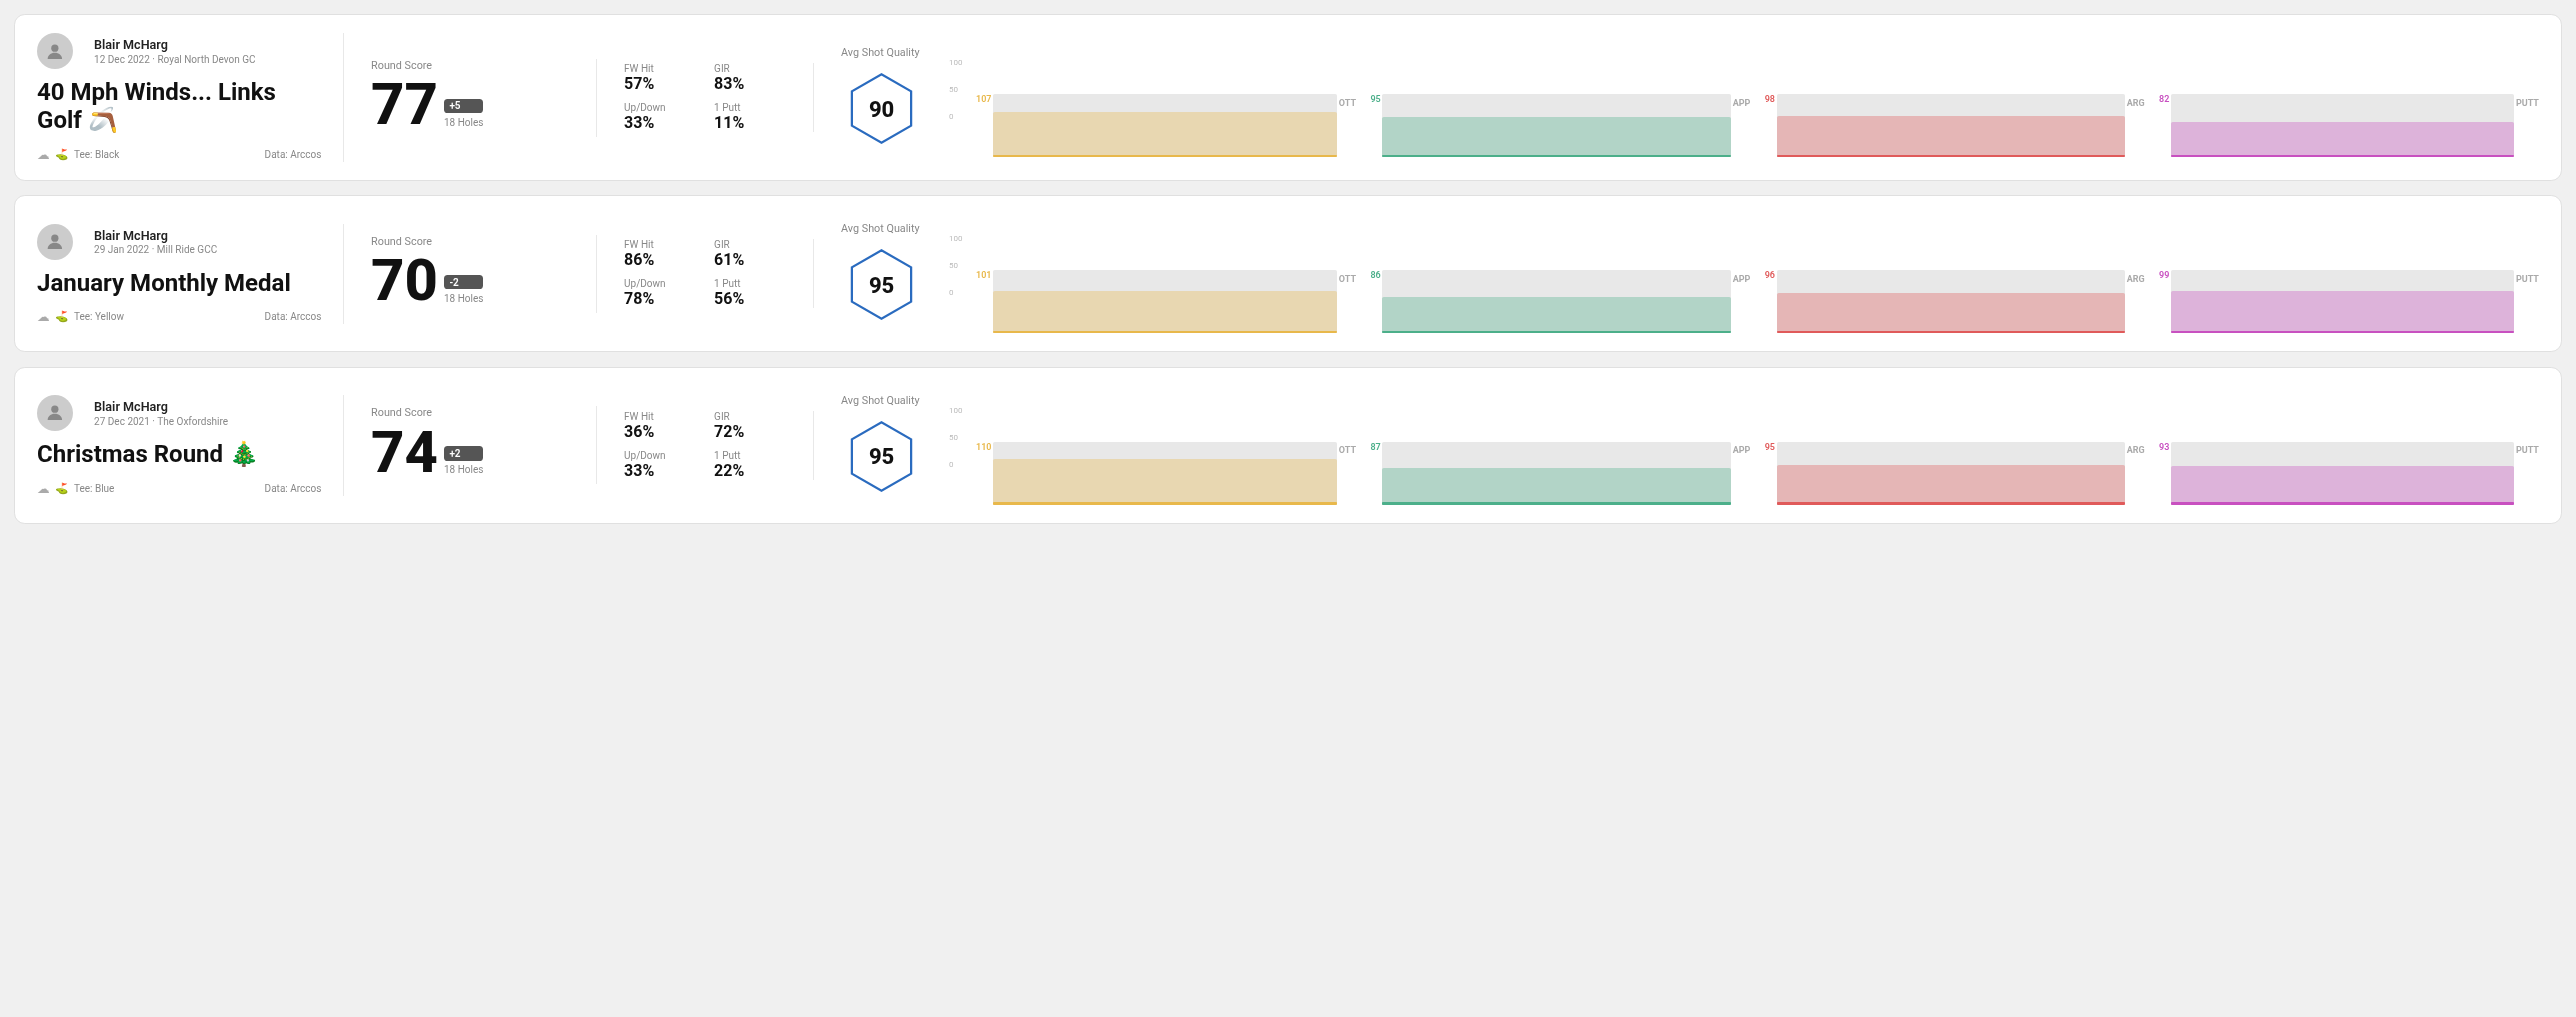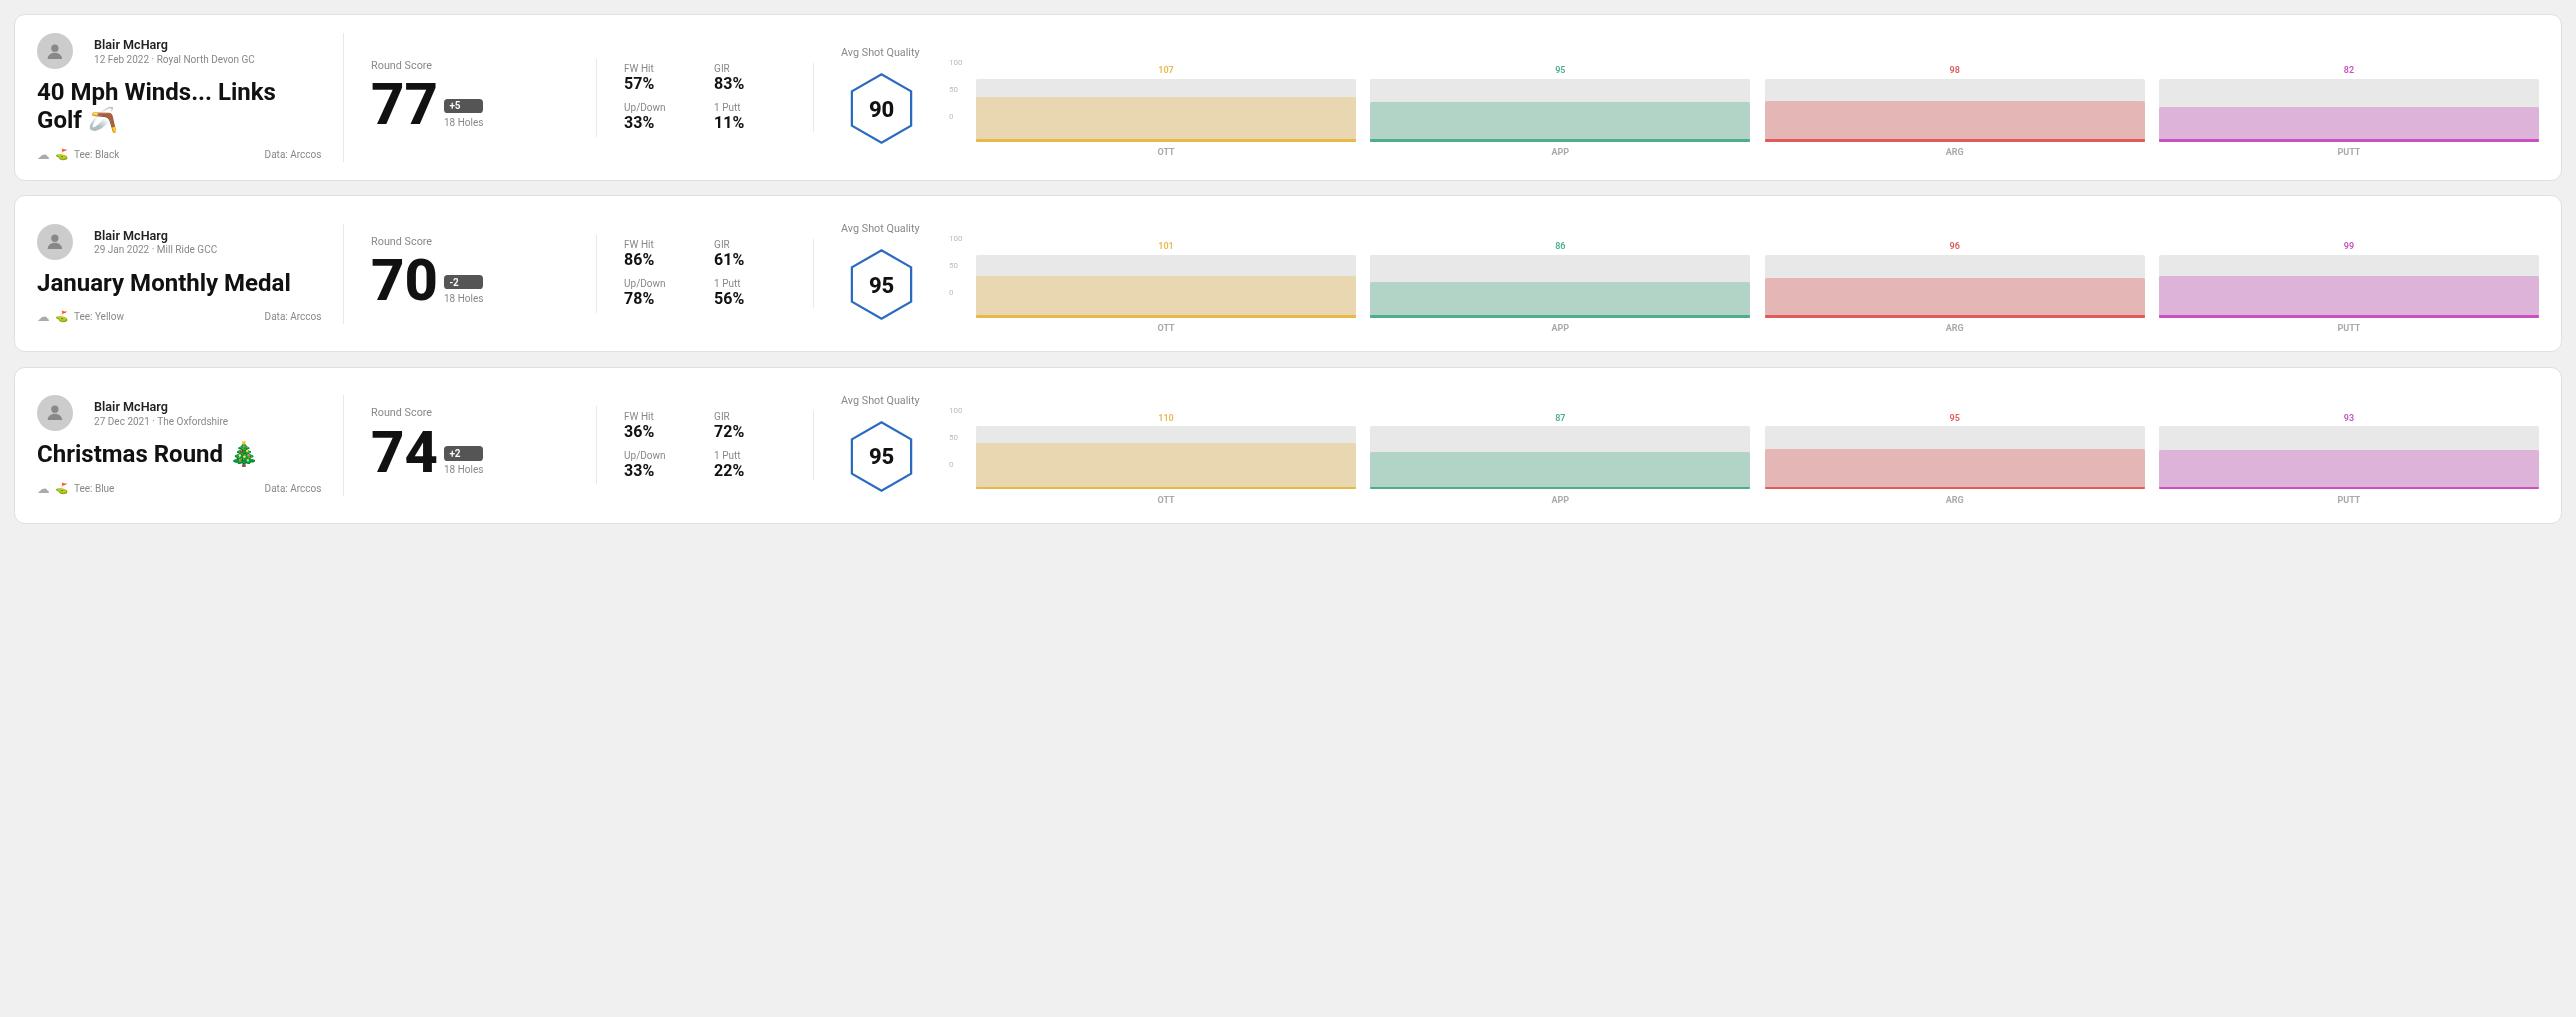--- a/index.html
+++ b/index.html
@@ -179,22 +179,22 @@
     }
     .bar-chart {
       display: flex;
       gap: 14.4px;
       align-items: flex-end;
       height: 99px;
       position: relative;
     }
     .bar-group {
       display: flex;
-      flex-direction: column;
-      align-items: center;
+      flex-direction: row;
+      align-items: flex-start;
       gap: 1.8px;
       flex: 1;
     }
     .bar-value {
       font-size: 9px;
       font-weight: 600;
       margin-bottom: 1.8px;
     }
     .bar-wrapper {
       width: 100%;
@@ -240,21 +240,21 @@
     <div class="left-section">
       <div class="user-header">
         <div class="avatar">
           <svg viewBox="0 0 24 24">
             <circle cx="12" cy="8" r="4"></circle>
             <path d="M4 20c0-4 3.6-7 8-7s8 3 8 7"></path>
           </svg>
         </div>
         <div class="user-info">
           <div class="name">Blair McHarg</div>
-          <div class="date-venue">12 Feb 2022 · Royal North Devon GC</div>
+          <div class="date-venue">12 Dec 2022 · Royal North Devon GC</div>
         </div>
       </div>
       <div class="round-title">40 Mph Winds... Links Golf 🪃</div>
       <div class="footer-info">
         <div class="tee-info">
           <span style="color:#aaa;font-size:12.6px;">☁</span>
           <span style="color:#aaa;font-size:10.8px;">⛳</span>
           <span>Tee: Black</span>
         </div>
         <span>Data: Arccos</span>

